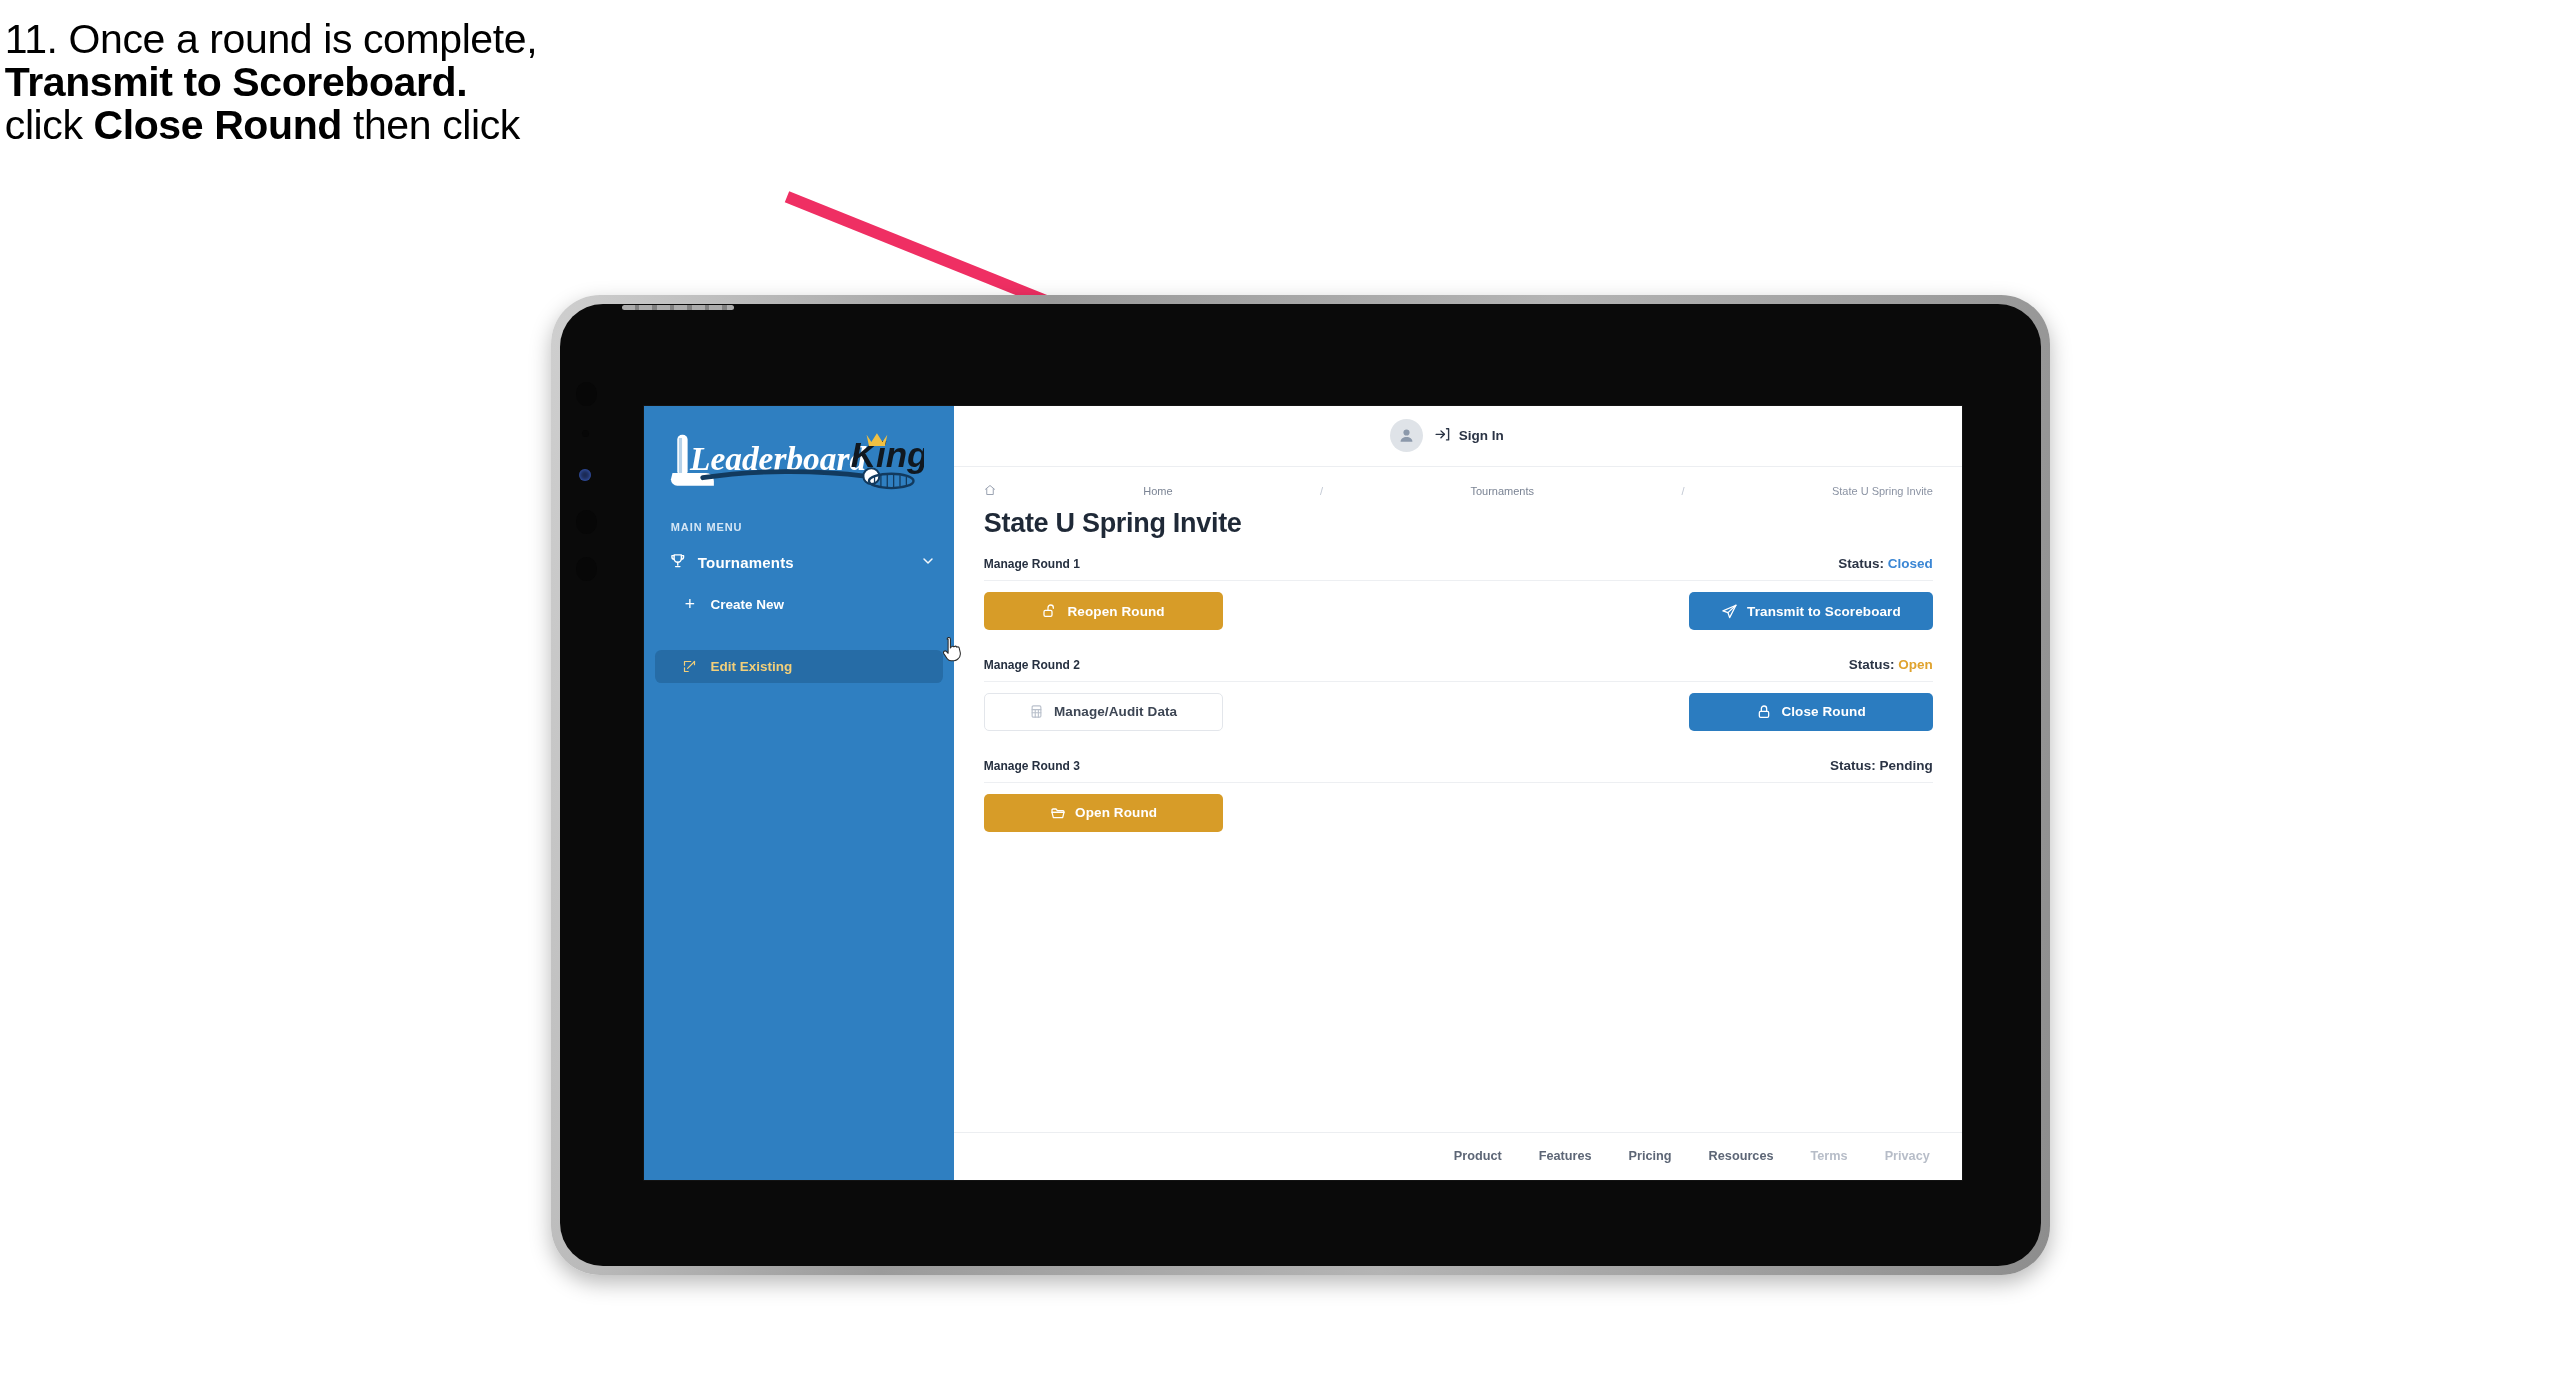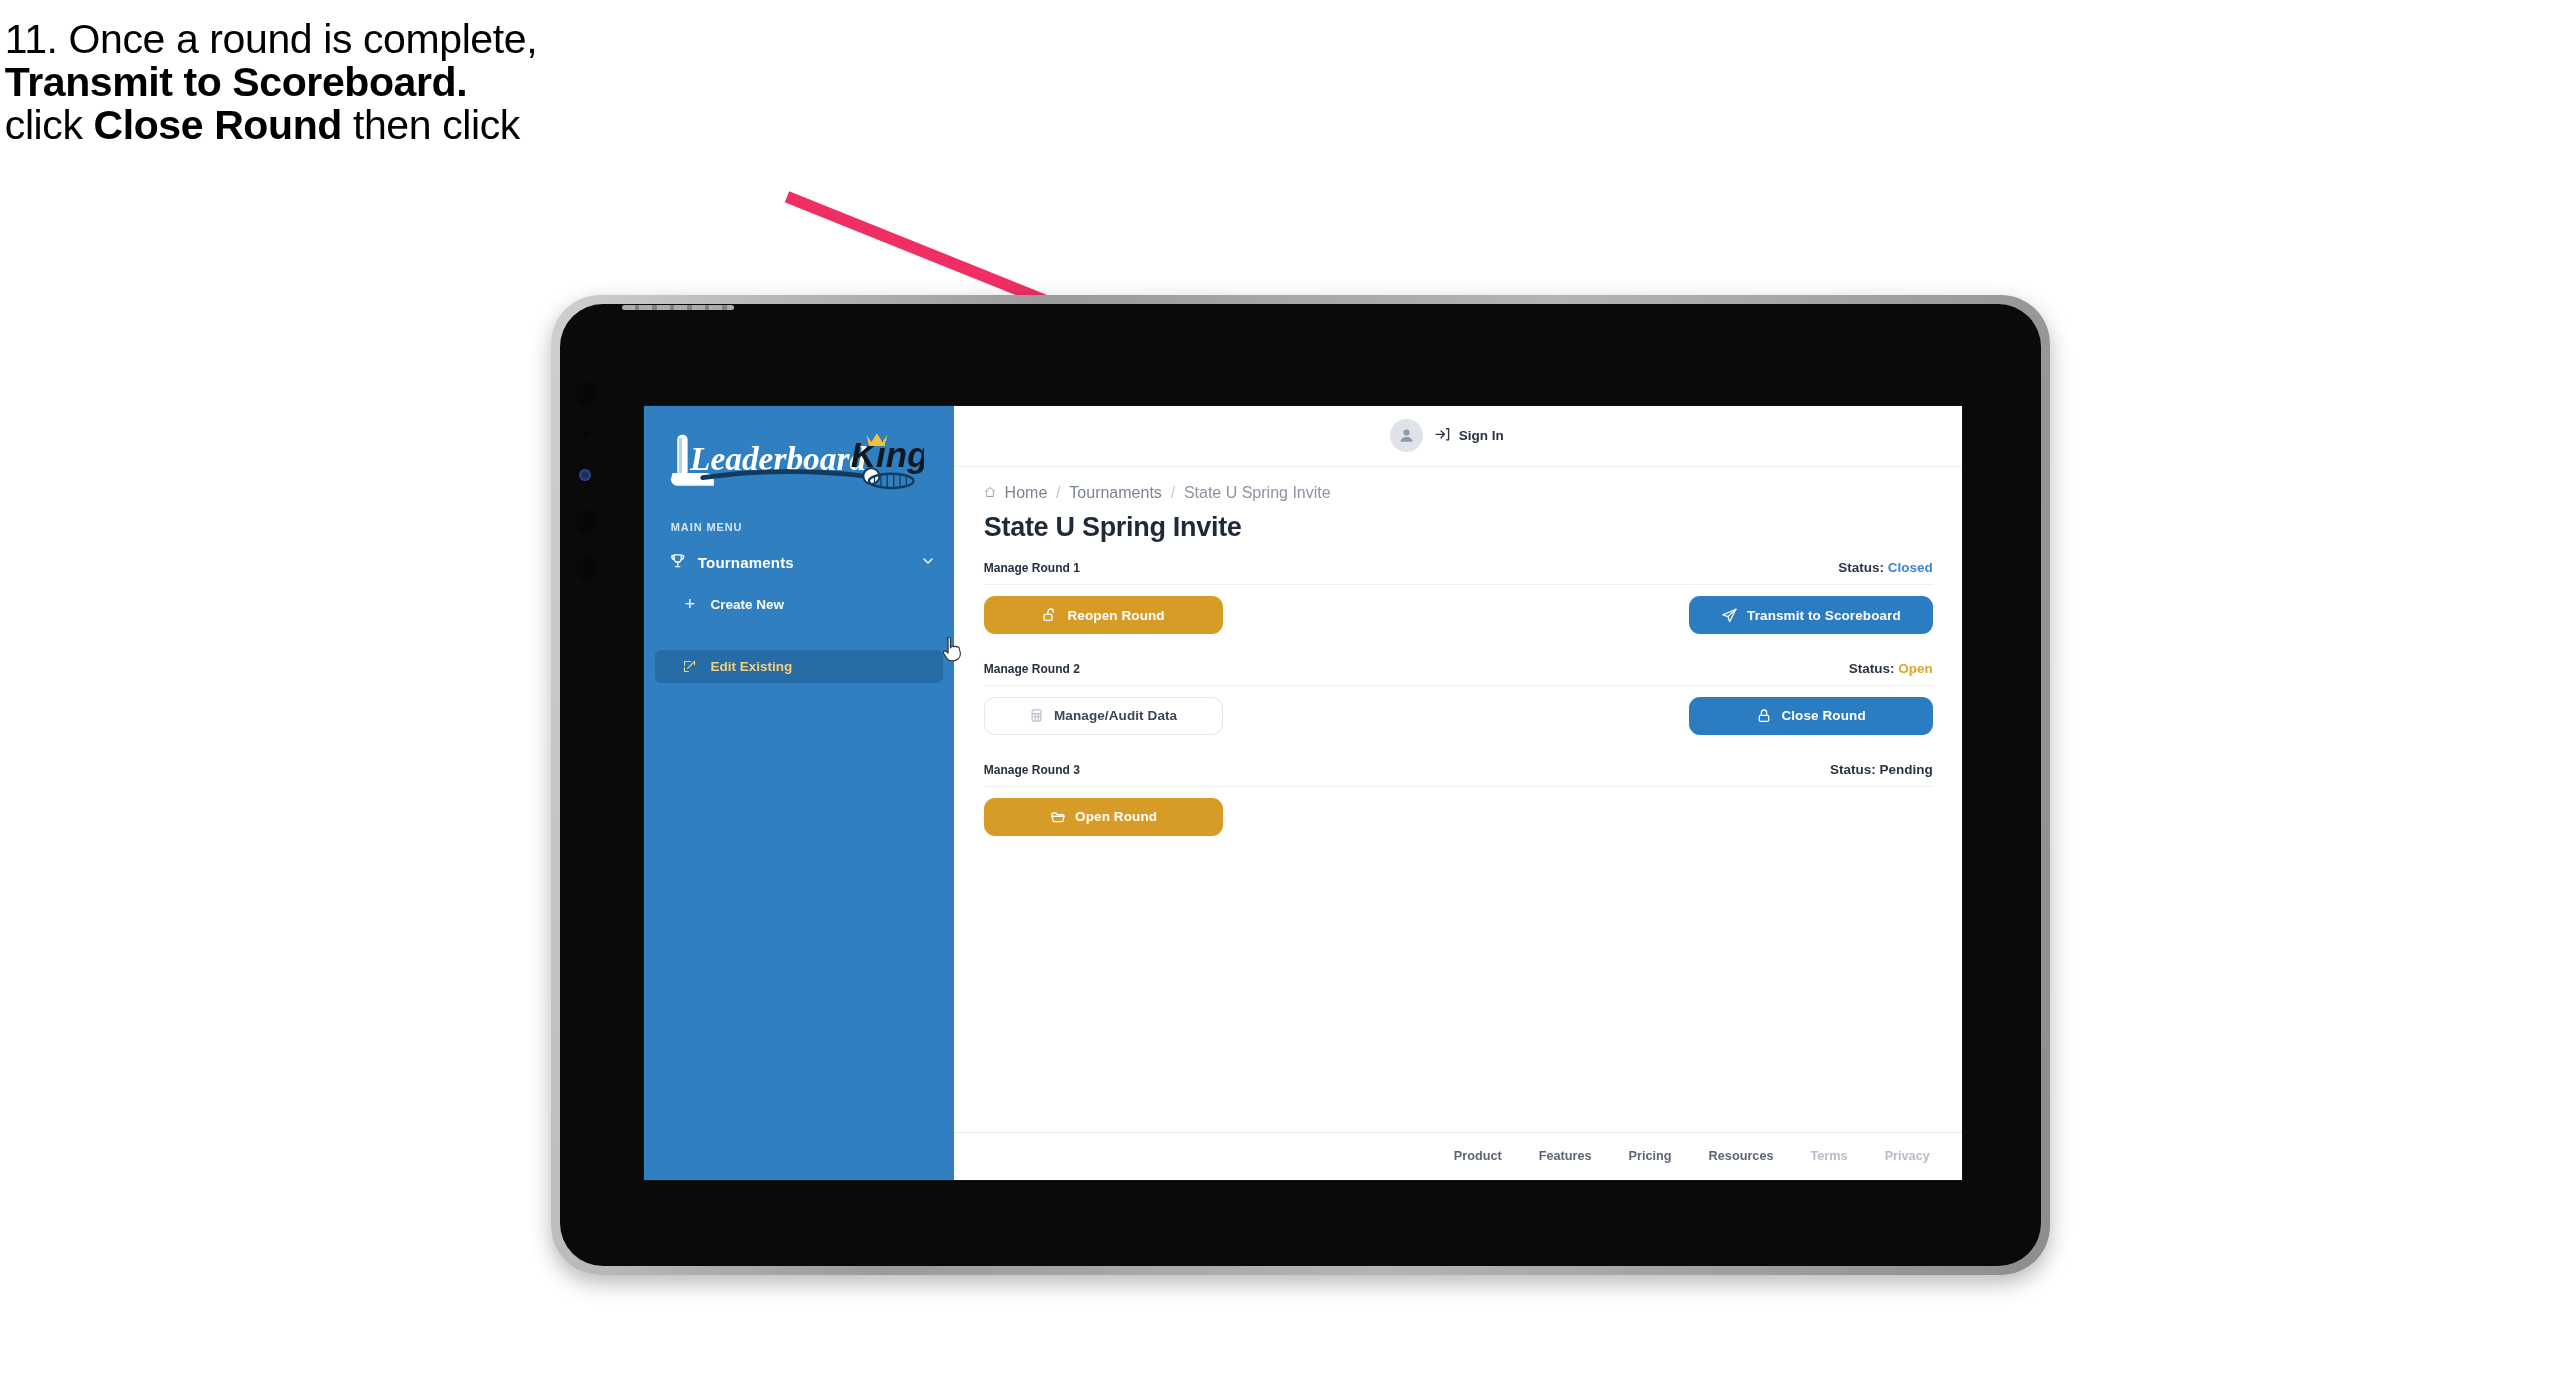--- a/index.html
+++ b/index.html
@@ -102,21 +102,21 @@
     display:flex; align-items:center; justify-content:center;
   }
   .signin {
     display:flex; align-items:center; gap:8px;
     font-size:13.5px; font-weight:700; color:#2b3445;
   }
 
   .content { padding: 17.5px 29px 0 30px; flex:1; min-height:0; }
   .crumbs {
     display:flex; align-items:center; gap:8.8px;
-    font-size:16px; color:#8b93a3; margin-bottom: 9.6px;
+    font-size:11px; color:#8b93a3; margin-bottom: 9.6px; justify-content: space-between;
   }
   .crumbs .sep { color:#c3c9d4; }
   .crumbs .crumb { color:#7b8494; }
   .crumbs .crumb.last { color:#8b93a3; }
   .page-title {
     font-size:27px; font-weight:800; color:#1f2937; letter-spacing:-0.3px;
     margin-bottom: 17.5px;
   }
 
   .round { margin-bottom: 27px; }
@@ -129,21 +129,21 @@
   .round-status .val { font-weight:700; }
   .st-closed { color:#3a86d4; }
   .st-open   { color:#e0a32e; }
   .st-pending{ color:#2b3445; }
   .round-actions {
     display:flex; align-items:center; justify-content:space-between;
     margin-top: 11px;
   }
   .btn {
     display:inline-flex; align-items:center; gap:9.6px;
-    height:38px; padding: 0 21px; border-radius:11px;
+    height:38px; padding: 0 21px; border-radius:5px;
     font-size:13.5px; font-weight:700; cursor:pointer; border:none;
     letter-spacing:0.1px; white-space:nowrap;
   }
   .btn-gold  { background:#d79c28; color:#fff; min-width:239px; justify-content:center; }
   .btn-blue  { background:#2b7cc0; color:#fff; min-width:244px; justify-content:center; }
   .btn-ghost {
     background:#fff; color:#3d4654; border:0.8px solid #e3e6eb;
     min-width:239px; justify-content:center; font-weight:600;
   }
   .btn svg { flex:0 0 auto; }

